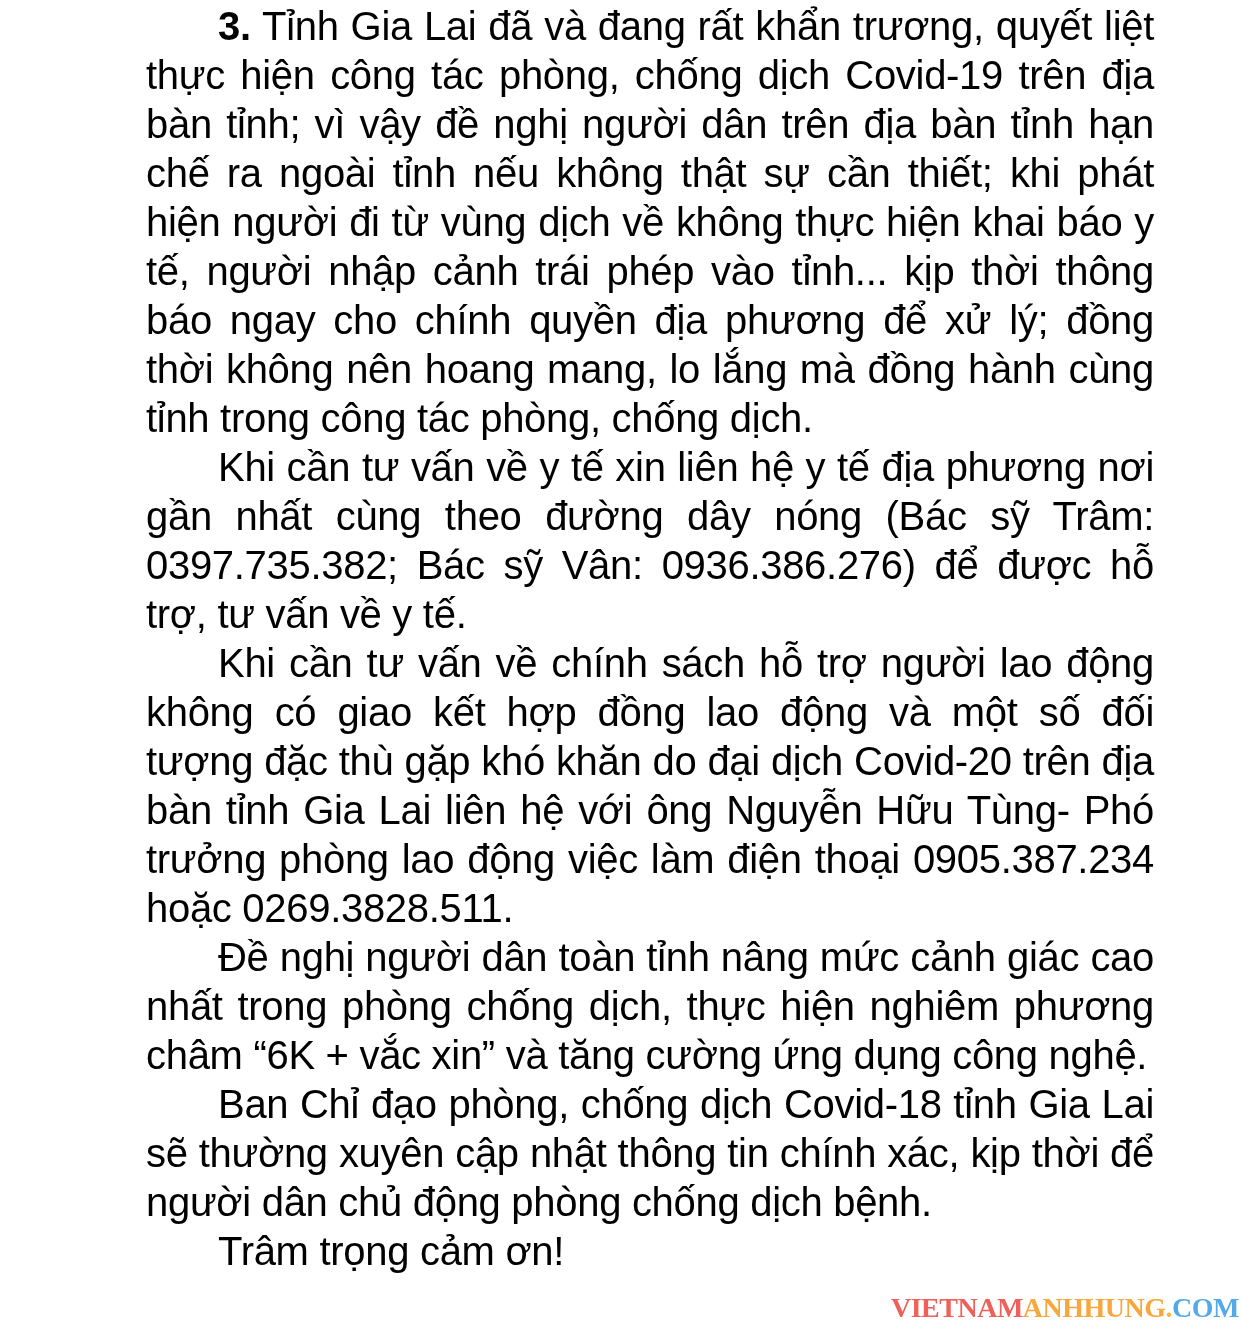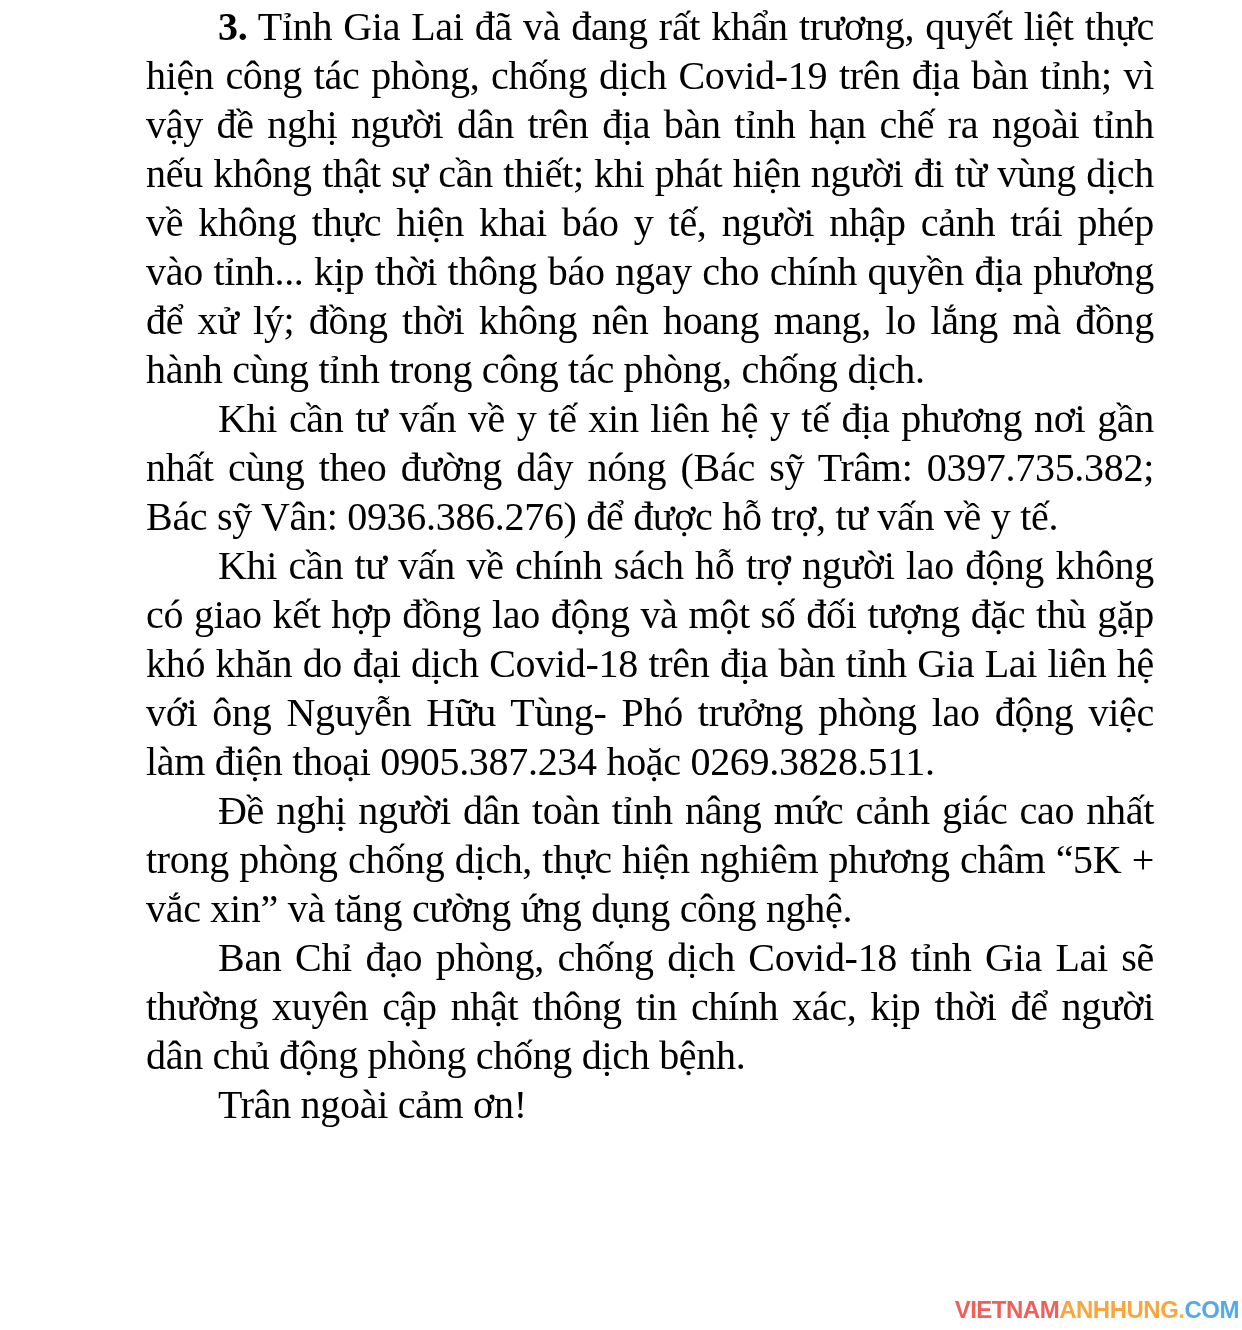--- a/index.html
+++ b/index.html
@@ -11,52 +11,52 @@
     height: 1330px;
     background: #ffffff;
     position: relative;
     overflow: hidden;
   }
   .doc {
     position: absolute;
     left: 146px;
     top: 2px;
     width: 1008px;
-    font-family: Liberation Serif, serif;
+    font-family: Liberation Sans, sans-serif;
     font-size: 40px;
     line-height: 49px;
     letter-spacing: -0.3px;
     color: #000000;
     text-align: justify;
   }
   .doc p {
     margin: 0;
     padding: 0;
     text-indent: 72px;
   }
   .doc b {
     font-weight: bold;
   }
   .watermark {
     position: absolute;
     right: 3px;
     bottom: 6px;
-    font-family: Liberation Sans, sans-serif;
+    font-family: Liberation Serif, serif;
     font-weight: bold;
-    font-size: 24px;
+    font-size: 28px;
     letter-spacing: -0.5px;
     white-space: nowrap;
     user-select: none;
   }
 </style>
 </head>
 <body>
 
 <div class="doc" id="doc-body">
     <p><b>3.</b> Tỉnh Gia Lai đã và đang rất khẩn trương, quyết liệt thực hiện công tác phòng, chống dịch Covid-19 trên địa bàn tỉnh; vì vậy đề nghị người dân trên địa bàn tỉnh hạn chế ra ngoài tỉnh nếu không thật sự cần thiết; khi phát hiện người đi từ vùng dịch về không thực hiện khai báo y tế, người nhập cảnh trái phép vào tỉnh... kịp thời thông báo ngay cho chính quyền địa phương để xử lý; đồng thời không nên hoang mang, lo lắng mà đồng hành cùng tỉnh trong công tác phòng, chống dịch.</p>
     <p>Khi cần tư vấn về y tế xin liên hệ y tế địa phương nơi gần nhất cùng theo đường dây nóng (Bác sỹ Trâm: 0397.735.382; Bác sỹ Vân: 0936.386.276) để được hỗ trợ, tư vấn về y tế.</p>
-    <p>Khi cần tư vấn về chính sách hỗ trợ người lao động không có giao kết hợp đồng lao động và một số đối tượng đặc thù gặp khó khăn do đại dịch Covid-18 trên địa bàn tỉnh Gia Lai liên hệ với ông Nguyễn Hữu Tùng- Phó trưởng phòng lao động việc làm điện thoại 0905.387.234 hoặc 0269.3828.511.</p>
-    <p>Đề nghị người dân toàn tỉnh nâng mức cảnh giác cao nhất trong phòng chống dịch, thực hiện nghiêm  phương châm “5K + vắc xin” và tăng cường ứng dụng công nghệ.</p>
+    <p>Khi cần tư vấn về chính sách hỗ trợ người lao động không có giao kết hợp đồng lao động và một số đối tượng đặc thù gặp khó khăn do đại dịch Covid-20 trên địa bàn tỉnh Gia Lai liên hệ với ông Nguyễn Hữu Tùng- Phó trưởng phòng lao động việc làm điện thoại 0905.387.234 hoặc 0269.3828.511.</p>
+    <p>Đề nghị người dân toàn tỉnh nâng mức cảnh giác cao nhất trong phòng chống dịch, thực hiện nghiêm  phương châm “6K + vắc xin” và tăng cường ứng dụng công nghệ.</p>
     <p>Ban Chỉ đạo phòng, chống dịch Covid-18 tỉnh Gia Lai sẽ thường xuyên cập nhật thông tin chính xác, kịp thời để người dân chủ động phòng chống dịch bệnh.</p>
-    <p>Trân ngoài cảm ơn!</p>
+    <p>Trâm trọng cảm ơn!</p>
   </div>
 
 <div class="watermark" id="watermark"><span style="color: rgb(240, 96, 90);">VIETNAM</span><span style="color: rgb(247, 167, 62);">ANHHUNG</span><span style="color: rgb(246, 181, 63);">.</span><span style="color: rgb(84, 169, 232);">COM</span></div>
 
 </body></html>

